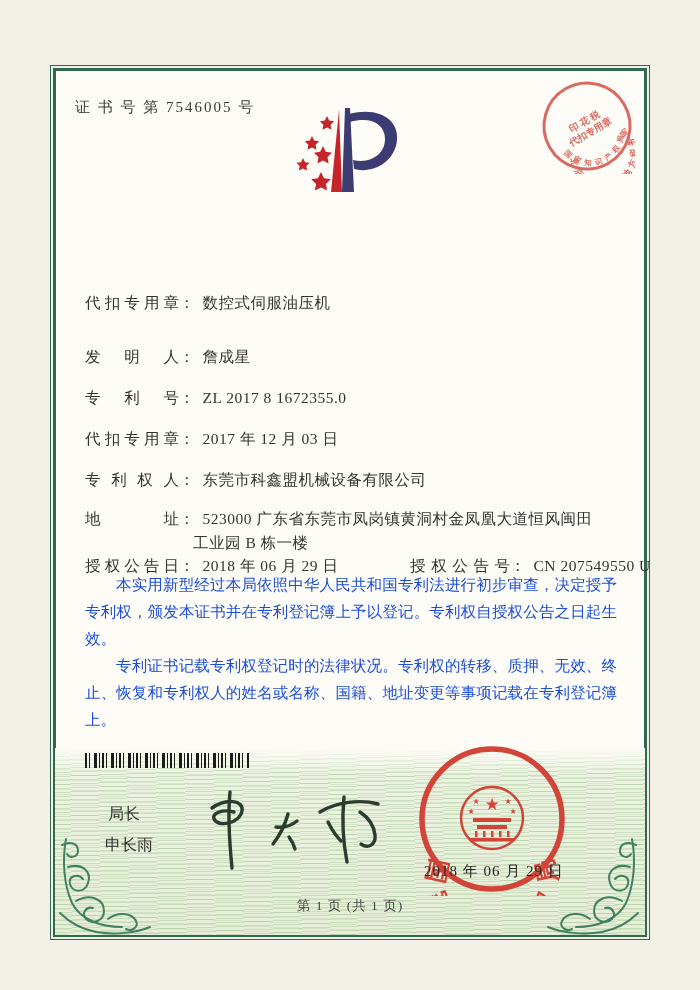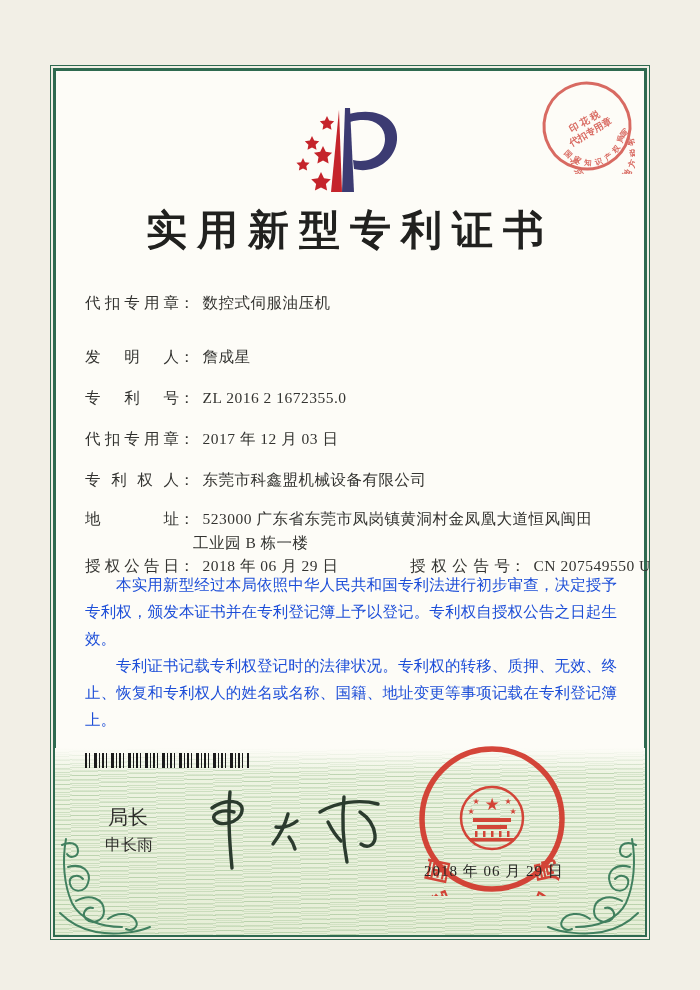--- a/index.html
+++ b/index.html
@@ -54,21 +54,21 @@
   }
   .paras p{ margin:0; text-indent:2em;}
   .barcode{
     position:absolute; left:85px; top:753px; width:164px; height:15px;
     background:repeating-linear-gradient(90deg,
       #1b1b1b 0 2px, rgba(0,0,0,0) 2px 4px,
       #1b1b1b 4px 5px, rgba(0,0,0,0) 5px 9px,
       #1b1b1b 9px 12px, rgba(0,0,0,0) 12px 14px,
       #1b1b1b 14px 15px, rgba(0,0,0,0) 15px 17px);
   }
-  .signer-title{ position:absolute; left:108px; top:804px; font-size:20px; color:#2f2f2c;}
+  .signer-title{ position:absolute; left:108px; top:804px; font-size:16px; color:#2f2f2c;}
   .signer-name{ position:absolute; left:105px; top:835px; font-size:16px; color:#2f2f2c;}
   .signature{ position:absolute; left:192px; top:778px; width:212px; height:96px;}
   .seal{ position:absolute; left:415px; top:742px; width:154px; height:154px; opacity:.93;}
   .seal-date{
     position:absolute; left:424px; top:862px; font-size:15px; letter-spacing:1px; color:#262624;
   }
   .page-footer{
     position:absolute; left:55px; top:897px; width:590px; text-align:center;
     font-size:13.5px; color:#45453f; letter-spacing:1px;
   }
@@ -102,47 +102,47 @@
     <g fill="none" stroke="currentColor" stroke-width="2" stroke-linecap="round">
       <path d="M14,12 C10,34 12,58 20,76 C28,92 48,100 70,100"></path>
       <path d="M16,40 C30,36 40,44 36,56 C33,66 20,66 18,57 C16,49 26,46 31,52"></path>
       <path d="M24,74 C38,66 52,72 52,84 C52,94 40,98 34,92 C29,87 34,79 41,81"></path>
       <path d="M56,92 C66,84 80,86 84,94 C87,100 80,105 74,102"></path>
       <path d="M8,86 C16,94 28,102 44,105 C62,108 84,106 98,100"></path>
       <path d="M10,18 C18,14 26,16 26,24 C26,30 18,32 15,27"></path>
     </g>
   </svg>
 
+  <div class="cert-number">证 书 号 第 7546005 号</div>
 
   <svg class="logo" viewBox="0 0 134 94">
     <g fill="#c5242b">
       <path d="M44,12 l2.2,4.6 5,.7 -3.6,3.5 .9,5 -4.5,-2.4 -4.5,2.4 .9,-5 -3.6,-3.5 5,-.7z"></path>
       <path d="M29,32 l2.2,4.6 5,.7 -3.6,3.5 .9,5 -4.5,-2.4 -4.5,2.4 .9,-5 -3.6,-3.5 5,-.7z"></path>
       <path d="M20,54 l2,4.2 4.6,.6 -3.3,3.2 .8,4.6 -4.1,-2.2 -4.1,2.2 .8,-4.6 -3.3,-3.2 4.6,-.6z"></path>
       <path d="M40,42 l2.8,5.8 6.3,.9 -4.6,4.4 1.1,6.3 -5.6,-3 -5.6,3 1.1,-6.3 -4.6,-4.4 6.3,-.9z"></path>
       <path d="M38,68 l3,6.2 6.8,1 -4.9,4.7 1.2,6.7 -6.1,-3.2 -6.1,3.2 1.2,-6.7 -4.9,-4.7 6.8,-1z"></path>
       <path d="M56,6 L48,88 L59,88 Z"></path>
     </g>
     <g fill="#3c3b72">
       <path d="M62,4 L59,88 L71,88 L67,4 Z"></path>
       <path d="M66,10 C96,2 116,16 114,36 C112,58 90,70 71,65 L70,56 C88,60 102,50 102,35 C102,20 88,12 67,18 Z"></path>
     </g>
   </svg>
 
-  <div class="title">实用新型专利证书</div>
 
   <div class="fields">
     <div class="frow" style="top:0">
       <span class="flabel">代扣专用章</span><span class="fcolon">：</span><span class="fvalue">数控式伺服油压机</span>
     </div>
     <div class="frow" style="top:54px">
       <span class="flabel">发明人</span><span class="fcolon">：</span><span class="fvalue">詹成星</span>
     </div>
     <div class="frow" style="top:95px">
-      <span class="flabel">专利号</span><span class="fcolon">：</span><span class="fvalue">ZL 2016 2 1672355.0</span>
+      <span class="flabel">专利号</span><span class="fcolon">：</span><span class="fvalue">ZL 2017 8 1672355.0</span>
     </div>
     <div class="frow" style="top:136px">
       <span class="flabel">代扣专用章</span><span class="fcolon">：</span><span class="fvalue">2017 年 12 月 03 日</span>
     </div>
     <div class="frow" style="top:177px">
       <span class="flabel">专利权人</span><span class="fcolon">：</span><span class="fvalue">东莞市科鑫盟机械设备有限公司</span>
     </div>
     <div class="frow" style="top:216px">
       <span class="flabel">地址</span><span class="fcolon">：</span><span class="fvalue">523000 广东省东莞市凤岗镇黄洞村金凤凰大道恒风闽田</span>
       <span class="addr2">工业园 B 栋一楼</span>
@@ -218,14 +218,15 @@
         <textPath href="#taxTop" startOffset="4" textLength="130" lengthAdjust="spacing">北京市海淀区地方税务局</textPath>
       </text>
       <text x="48" y="46" font-size="9.5" font-weight="bold" text-anchor="middle" font-family="'Liberation Serif',serif">印 花 税</text>
       <text x="48" y="58" font-size="9.5" font-weight="bold" text-anchor="middle" font-family="'Liberation Serif',serif">代扣专用章</text>
       <text font-size="7.5" font-weight="bold" font-family="'Liberation Serif',serif">
         <textPath href="#taxBottom" startOffset="6" textLength="78" lengthAdjust="spacing">国家知识产权局</textPath>
       </text>
     </g>
   </svg>
 
+  <div class="page-footer">第 1 页 (共 1 页)</div>
 
 </div>
 
 </body></html>

